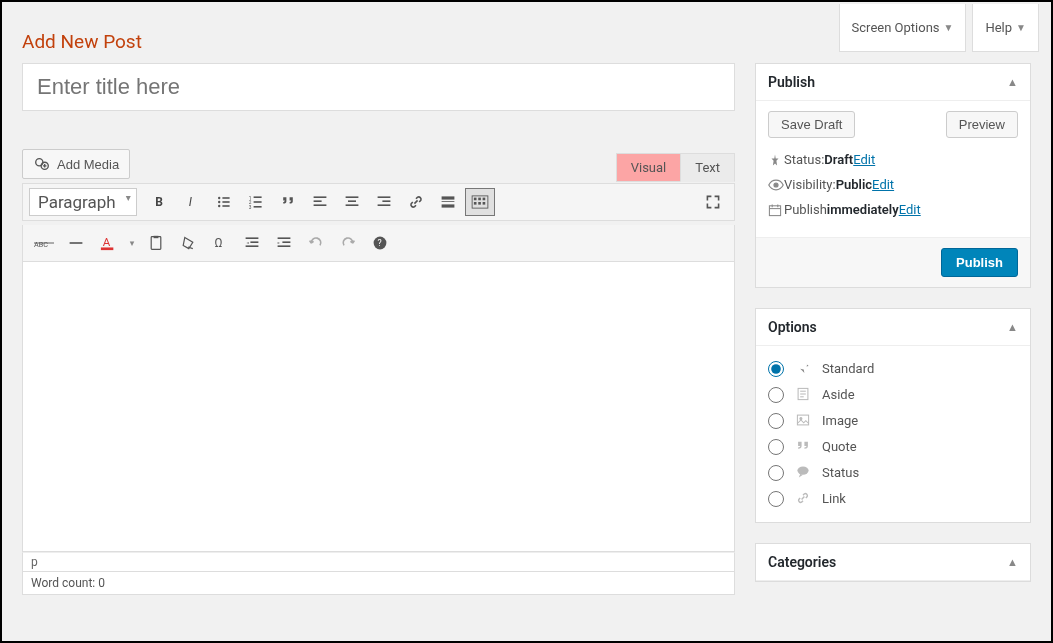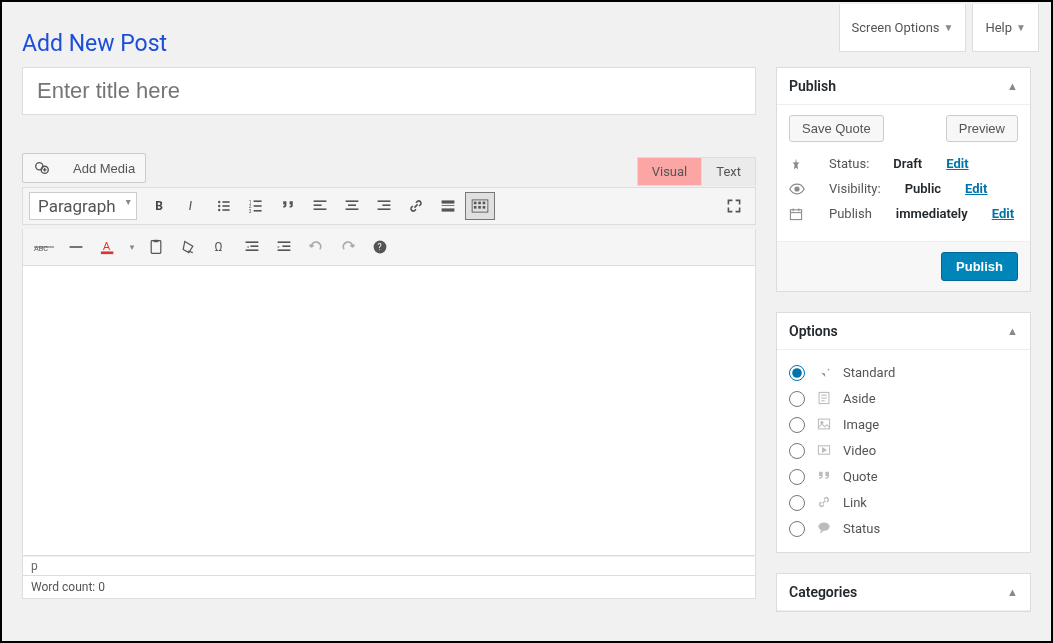--- a/index.html
+++ b/index.html
@@ -1,26 +1,26 @@
 <!DOCTYPE html>
 <html><head>
 <meta charset="utf-8">
 <style>
 * { box-sizing: border-box; margin: 0; padding: 0; }
 body { font-family: -apple-system, BlinkMacSystemFont, "Segoe UI", Roboto, sans-serif; background: #f1f1f1; color: #23282d; font-size: 13px; }
 .wrap { padding: 10px 20px 0 20px; border: 2px solid #000; width: 1053px; height: 643px; position: relative; overflow: hidden; }
 .top-tabs { position: absolute; top: 2px; right: 12px; display: flex; gap: 6px; }
 .top-tab { background: #fff; border: 1px solid #ddd; border-top: none; padding: 16px 12px; font-size: 13px; color: #555; cursor: pointer; display: flex; align-items: center; gap: 4px; }
 .top-tab .tri { font-size: 10px; color: #888; }
-h1.page-title { font-size: 23px; font-weight: 400; padding: 18px 0 10px 0; color: #1d4ed8; }
+h1.page-title { font-size: 19px; font-weight: 400; padding: 18px 0 10px 0; color: #c2410c; }
 .cols { display: flex; gap: 20px; }
 .col-main { flex: 1; }
-.col-side { width: 255px; }
+.col-side { width: 276px; }
 .title-input { width: 100%; padding: 10px 14px; font-size: 22px; border: 1px solid #ddd; background: #fff; color: #888; }
-.media-btn { margin-top: 38px; background: #f7f7f7; border: 1px solid #ccc; padding: 5px 10px; font-size: 13px; color: #555; cursor: pointer; display: inline-flex; align-items: center; gap: 22px; border-radius: 2px; }
+.media-btn { margin-top: 38px; background: #f7f7f7; border: 1px solid #ccc; padding: 5px 10px; font-size: 13px; color: #555; cursor: pointer; display: inline-flex; align-items: center; gap: 6px; border-radius: 2px; }
 .editor-wrap { position: relative; margin-top: 0; }
 .editor-tabs { position: absolute; top: -30px; right: 0; display: flex; }
 .editor-tab { padding: 6px 14px; border: 1px solid #ddd; background: #fca5a5; color: #555; cursor: pointer; font-size: 13px; }
 .editor-tab.active { background: #ebebeb; border-bottom-color: #ebebeb; }
 .editor-tab:first-child { border-right: none; }
 .toolbar { background: #f5f5f5; border: 1px solid #ddd; padding: 4px 6px; display: flex; flex-wrap: wrap; align-items: center; gap: 2px; margin-top: 4px; }
 .toolbar-row2 { border-top: none; }
 .tb-select { background: #fff; border: 1px solid #ccc; padding: 3px 20px 3px 8px; font-size: 17px; color: #555; position: relative; margin-right: 6px; }
 .tb-select::after { content: "▾"; position: absolute; right: 5px; top: 3px; font-size: 10px; color: #888; }
 .tb-btn { width: 30px; height: 28px; display: flex; align-items: center; justify-content: center; color: #555; cursor: pointer; border: 1px solid transparent; }
@@ -30,24 +30,24 @@
 .editor-body { border: 1px solid #ddd; border-top: none; background: #fff; height: 290px; }
 .editor-status { border: 1px solid #ddd; border-top: 1px solid #eee; background: #fff; padding: 2px 8px; font-size: 12px; color: #666; }
 .editor-footer { border: 1px solid #ddd; border-top: none; background: #fff; padding: 4px 8px; font-size: 12px; color: #555; }
 .postbox { background: #fff; border: 1px solid #dcdcdc; margin-bottom: 20px; }
 .postbox-header { padding: 10px 12px; font-weight: 600; font-size: 14px; border-bottom: 1px solid #eee; display: flex; justify-content: space-between; align-items: center; }
 .postbox-header .toggle { color: #888; font-size: 11px; cursor: pointer; }
 .postbox-body { padding: 10px 12px; }
 .pub-row1 { display: flex; justify-content: space-between; margin-bottom: 14px; }
 .btn { background: #f7f7f7; border: 1px solid #ccc; padding: 5px 12px; font-size: 13px; color: #555; cursor: pointer; border-radius: 3px; }
 .btn-primary { background: #0085ba; border: 1px solid #006799; color: #fff; font-weight: 600; padding: 6px 14px; }
-.pub-line { display: flex; align-items: center; gap: 24px; font-size: 13px; color: #555; margin: 10px 0; }
+.pub-line { display: flex; align-items: center; gap: 0; font-size: 13px; color: #555; margin: 10px 0; }
 .pub-line .ico { width: 16px; color: #888; }
 .pub-line b { color: #23282d; font-weight: 600; }
-.pub-line a { color: #0073aa; text-decoration: underline; cursor: pointer; font-weight: bold; }
+.pub-line a { color: #0073aa; text-decoration: underline; cursor: pointer; }
 .pub-actions { border-top: 1px solid #eee; padding: 10px 12px; display: flex; justify-content: flex-end; background: #f7f7f7; }
 .format-row { display: flex; gap: 10px; padding: 5px 0; font-size: 13px; color: #555; }
 .format-row input[type=radio] { width: 16px; height: 16px; accent-color: #0073aa; }
 .format-row .fico { width: 18px; color: #888; display: flex; justify-content: center; }
 svg { display: block; }
 </style>
 </head>
 <body>
 
 <div class="wrap">
@@ -251,21 +251,21 @@
     </div>
 
     <div class="col-side">
       <div class="postbox">
         <div class="postbox-header">
           <span>Publish</span>
           <span class="toggle">▲</span>
         </div>
         <div class="postbox-body">
           <div class="pub-row1">
-            <button class="btn">Save Quote</button>
+            <button class="btn">Save Draft</button>
             <button class="btn">Preview</button>
           </div>
           <div class="pub-line">
             <span class="ico">
                 <svg width="14" height="14" viewBox="0 0 20 20" fill="#888">
                   <path d="M10 2l1 6h4l-3 3 1 7-3-3-3 3 1-7-3-3h4z"></path>
                 </svg>
               </span>
             <span>Status:</span> 
               <b>Draft</b> 
@@ -335,54 +335,44 @@
                   <rect x="2" y="3" width="16" height="14"></rect>
                   <circle cx="7" cy="8" r="1.5" fill="#bbb"></circle>
                   <path d="M2 15l5-5 4 4 3-3 4 4"></path>
                 </svg>
               </span>
               <span>Image</span>
             </label>
           <label class="format-row">
               <input type="radio" name="fmt" style="">
               <span class="fico">
-                <svg width="14" height="14" viewBox="0 0 20 20" fill="none" stroke="#bbb" stroke-width="1.5">
-                  <rect x="2" y="4" width="16" height="12"></rect>
-                  <path d="M8 7l5 3-5 3z" fill="#bbb"></path>
-                </svg>
-              </span>
-              <span>Video</span>
-            </label>
-          <label class="format-row">
-              <input type="radio" name="fmt" style="">
-              <span class="fico">
                 <svg width="14" height="14" viewBox="0 0 20 20" fill="#bbb">
                   <path d="M3 4h5v6c0 2-1 4-5 4v-2c2 0 3-1 3-2H3zM12 4h5v6c0 2-1 4-5 4v-2c2 0 3-1 3-2h-3z"></path>
                 </svg>
               </span>
               <span>Quote</span>
-            </label>
-          <label class="format-row">
-              <input type="radio" name="fmt" style="">
-              <span class="fico">
-                <svg width="14" height="14" viewBox="0 0 20 20" fill="none" stroke="#bbb" stroke-width="2">
-                  <path d="M8 12l4-4M6 10l-2 2a3 3 0 004 4l2-2M14 10l2-2a3 3 0 00-4-4l-2 2"></path>
-                </svg>
-              </span>
-              <span>Link</span>
             </label>
           <label class="format-row">
               <input type="radio" name="fmt" style="">
               <span class="fico">
                 <svg width="14" height="14" viewBox="0 0 20 20" fill="#bbb">
                   <ellipse cx="10" cy="8" rx="8" ry="6"></ellipse>
                   <path d="M6 13l-2 5 6-4"></path>
                 </svg>
               </span>
               <span>Status</span>
+            </label>
+          <label class="format-row">
+              <input type="radio" name="fmt" style="">
+              <span class="fico">
+                <svg width="14" height="14" viewBox="0 0 20 20" fill="none" stroke="#bbb" stroke-width="2">
+                  <path d="M8 12l4-4M6 10l-2 2a3 3 0 004 4l2-2M14 10l2-2a3 3 0 00-4-4l-2 2"></path>
+                </svg>
+              </span>
+              <span>Link</span>
             </label>
         </div>
       </div>
 
       <div class="postbox">
         <div class="postbox-header">
           <span>Categories</span>
           <span class="toggle">▲</span>
         </div>
       </div>

